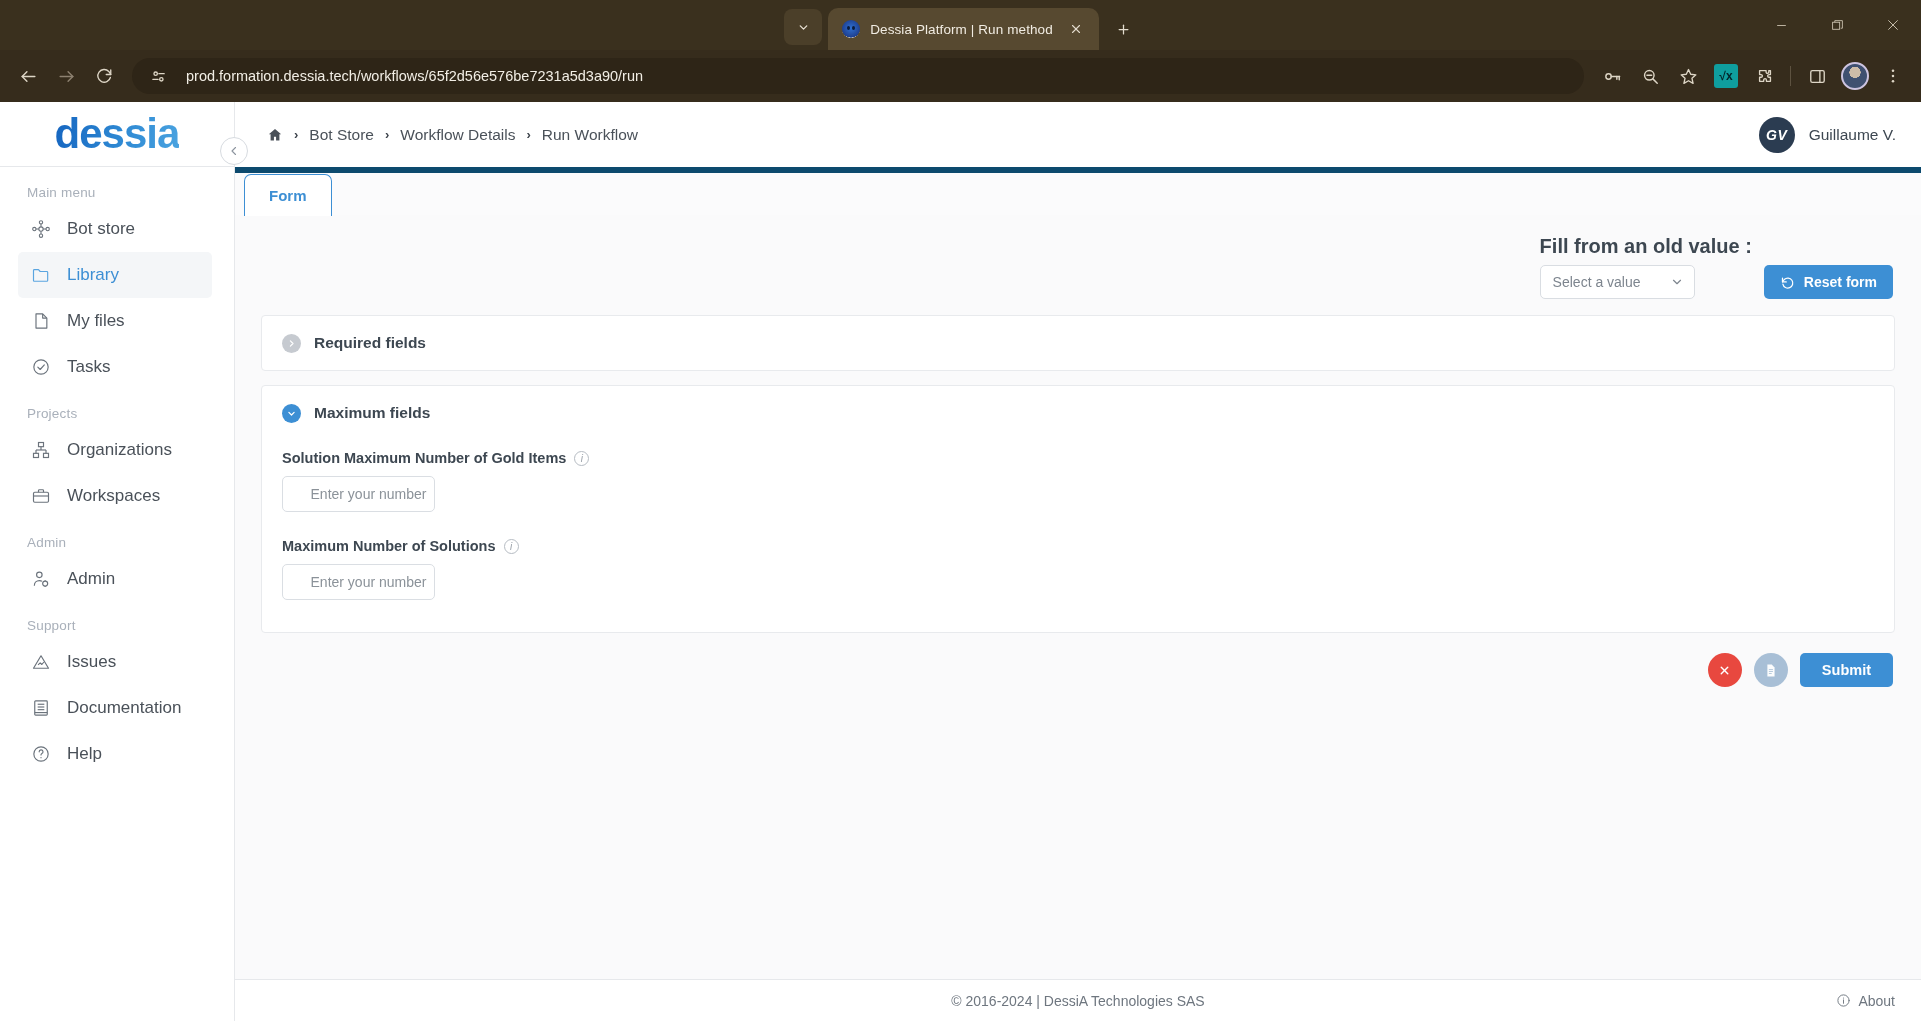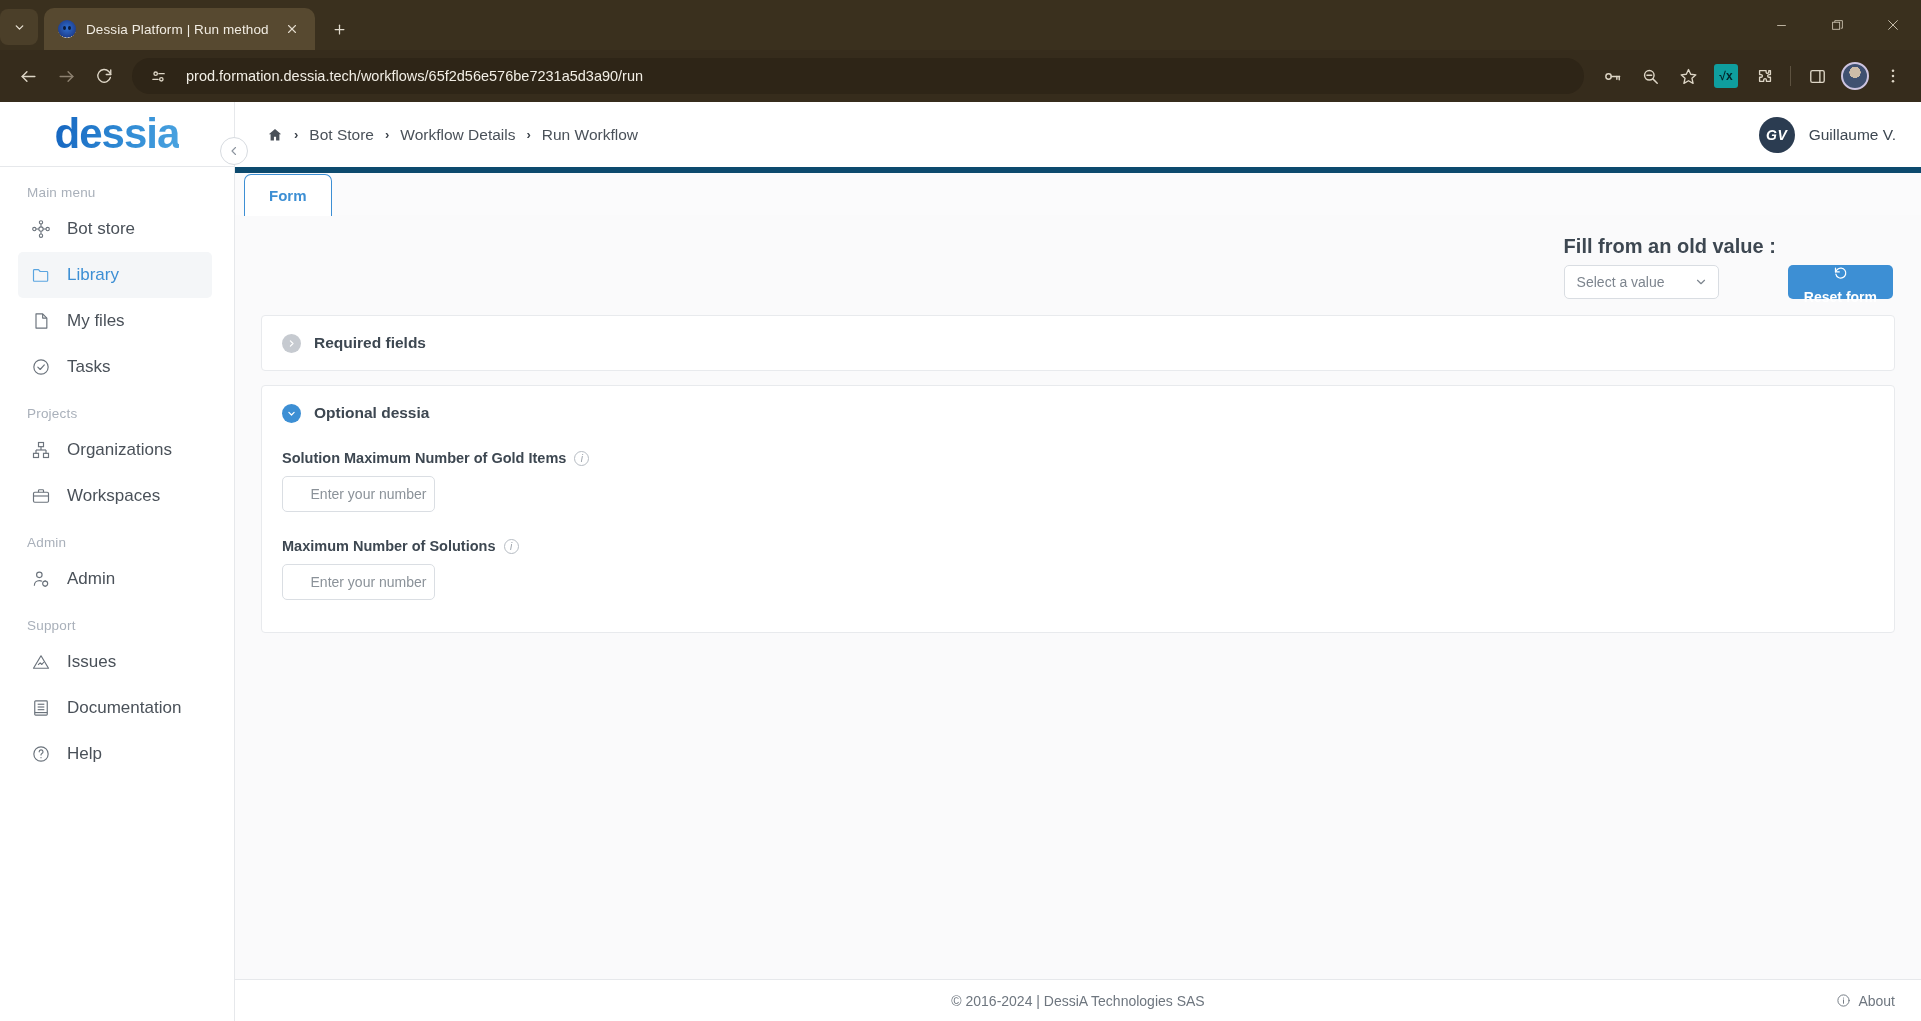--- a/index.html
+++ b/index.html
@@ -8,21 +8,21 @@
     overflow: hidden;
     font-family: "Liberation Sans", sans-serif;
     background: #ffffff;
   }
 
   
   .browser { width: 1921px; height: 1021px; display: flex; flex-direction: column; }
 
   .tabstrip {
     height: 50px; background: #3a301e; display: flex; align-items: flex-end;
-    padding-left: 0; position: relative; flex: 0 0 50px;
+    padding-left: 0; position: relative; flex: 0 0 50px; justify-content: center;
   }
   .tab-list-btn {
     width: 38px; height: 36px; margin-bottom: 5px; border-radius: 8px;
     background: #4b3f29; display: flex; align-items: center; justify-content: center;
     color: #e9e2d4; flex: 0 0 auto; cursor: pointer;
   }
   .tab {
     height: 42px; min-width: 260px; max-width: 300px;
     background: #574930; border-radius: 10px 10px 0 0;
     display: flex; align-items: center; padding: 0 10px 0 14px; gap: 10px;
@@ -164,21 +164,20 @@
   .select {
     width: 155px; height: 34px; background: #fff; border: 1px solid #d9dde2; border-radius: 5px;
     display: flex; align-items: center; justify-content: space-between;
     padding: 0 10px 0 12px; font-size: 14px; color: #7d858e; cursor: pointer;
   }
   .btn-blue {
     background: #3d8fd4; color: #fff; border: none; border-radius: 5px;
     height: 34px; padding: 0 16px; font-size: 14px; font-weight: 700;
     display: flex; align-items: center; gap: 9px; cursor: pointer;
     font-family: "Liberation Sans", sans-serif;
-    flex-direction: column;
   }
 
   .card {
     background: #fff; border: 1px solid #e8eaed; border-radius: 4px;
     margin-bottom: 14px; padding: 0 20px;
   }
   .card-head {
     height: 54px; display: flex; align-items: center; gap: 13px; cursor: pointer;
   }
   .toggle-circle {
@@ -559,21 +558,21 @@
           </div>
         </div>
 
         <div class="card">
           <div class="card-head">
             <span class="toggle-circle open">
               <svg width="9" height="9" viewBox="0 0 24 24" fill="none" stroke="currentColor" stroke-width="3.2" stroke-linecap="round" stroke-linejoin="round">
                   <polyline points="5 9 12 16 19 9"></polyline>
                 </svg>
             </span>
-            <span class="card-title">Optional dessia</span>
+            <span class="card-title">Maximum fields</span>
           </div>
 
           <div class="card-body">
             <div class="field">
               <div class="field-label">
                 <span>Solution Maximum Number of Gold Items</span>
                 <span class="info-ico">i</span>
               </div>
               <input class="num-input" type="text" placeholder="Enter your number" style="">
             </div>
@@ -581,20 +580,41 @@
             <div class="field">
               <div class="field-label">
                 <span>Maximum Number of Solutions</span>
                 <span class="info-ico">i</span>
               </div>
               <input class="num-input" type="text" placeholder="Enter your number" style="">
             </div>
           </div>
         </div>
 
+        <div class="actions">
+          <button class="circ-btn red">
+            <span>
+              <svg width="13" height="13" viewBox="0 0 24 24" fill="none" stroke="currentColor" stroke-width="2.6" stroke-linecap="round">
+                  <line x1="6" y1="6" x2="18" y2="18"></line>
+                  <line x1="18" y1="6" x2="6" y2="18"></line>
+                </svg>
+            </span>
+          </button>
+          <button class="circ-btn gray">
+            <span>
+              <svg width="15" height="15" viewBox="0 0 24 24" fill="currentColor">
+                  <path d="M7 2.5h7l4.5 4.5v14.5H7z" opacity=".95"></path>
+                  <rect x="9.4" y="10" width="6.5" height="1.3" fill="#a8bfd6"></rect>
+                  <rect x="9.4" y="13" width="6.5" height="1.3" fill="#a8bfd6"></rect>
+                  <rect x="9.4" y="16" width="4.5" height="1.3" fill="#a8bfd6"></rect>
+                </svg>
+            </span>
+          </button>
+          <button class="btn-submit">Submit</button>
+        </div>
 
       </div>
 
       <div class="footer">
         <span>© 2016-2024 | DessiA Technologies SAS</span>
         <span class="about">
           <span>
             <svg width="15" height="15" viewBox="0 0 24 24" fill="none" stroke="currentColor" stroke-width="1.5" stroke-linecap="round">
                 <circle cx="12" cy="12" r="9"></circle>
                 <line x1="12" y1="11" x2="12" y2="16.5"></line>

